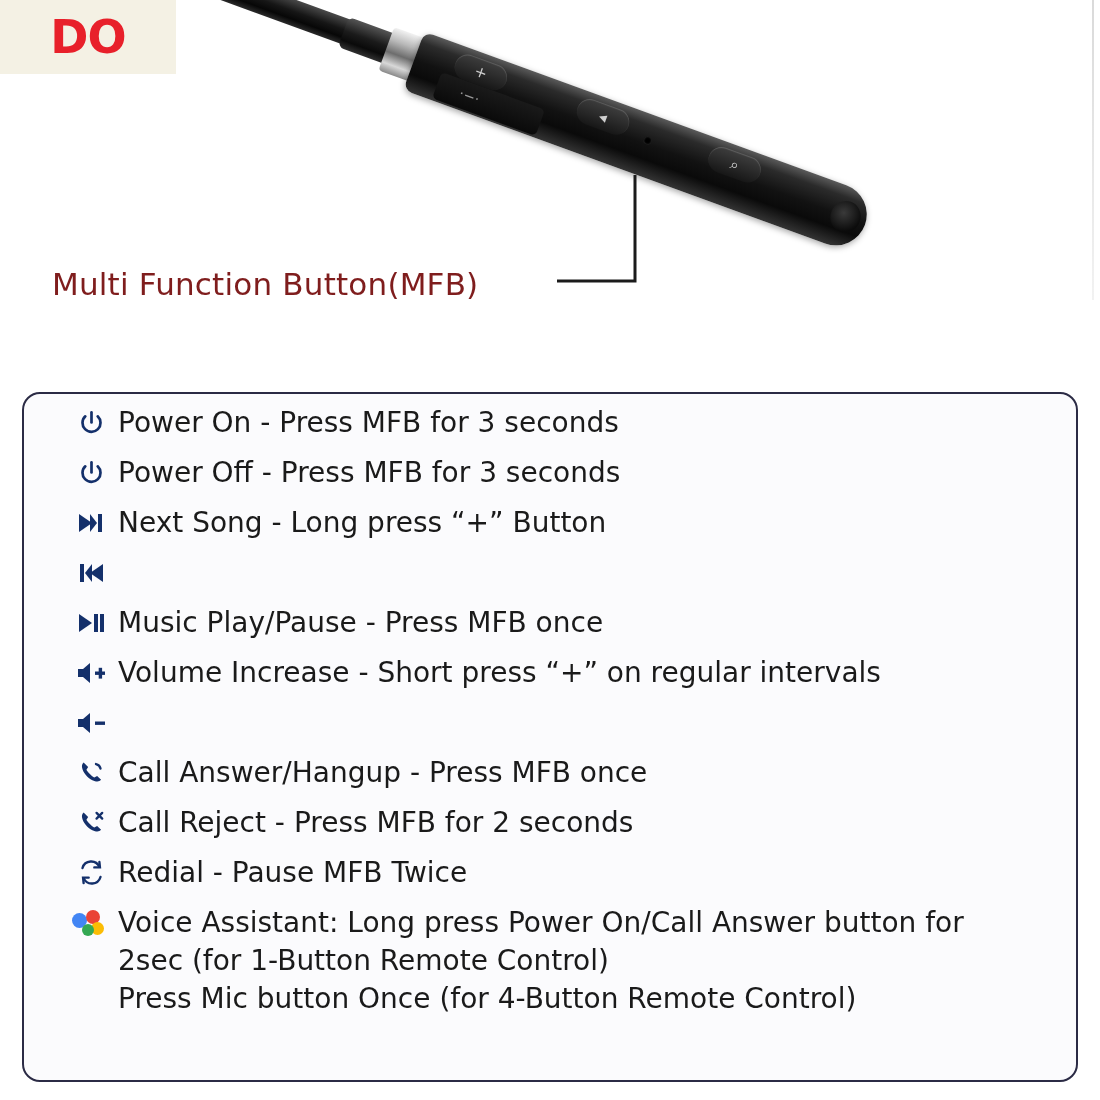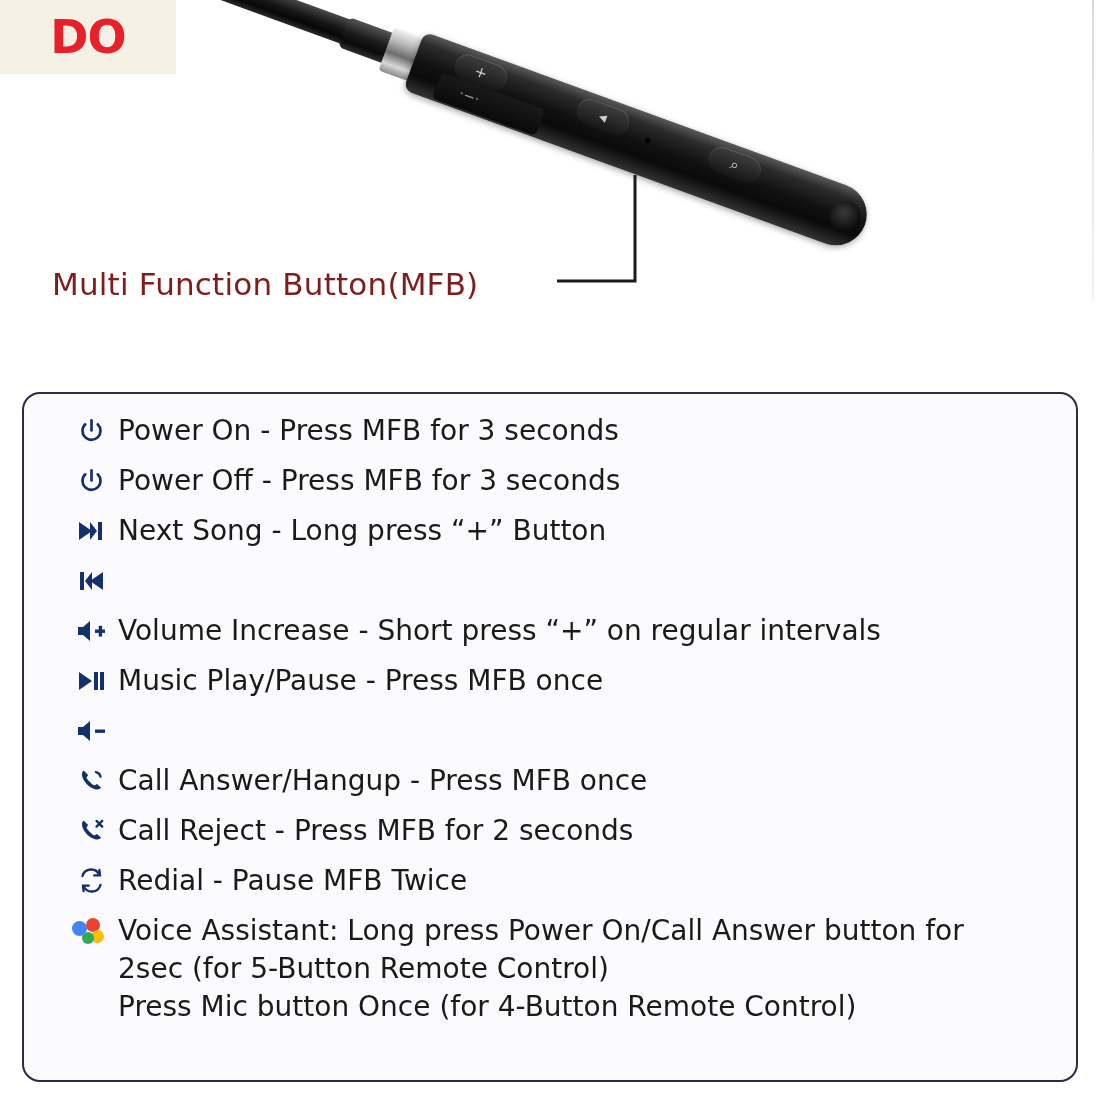--- a/index.html
+++ b/index.html
@@ -181,21 +181,21 @@
   #feature-panel {
     position: absolute;
     left: 22px;
     top: 392px;
     width: 1056px;
     height: 690px;
     box-sizing: border-box;
     border: 2px solid #2b2b45;
     border-radius: 18px;
     background: #fbfbfd;
-    padding: 18px 28px 20px 40px;
+    padding: 10px 28px 20px 40px;
   }
 
   .feature-row {
     display: flex;
     align-items: flex-start;
     margin-bottom: 12px;
   }
   .feature-row .f-icon {
     width: 54px;
     min-width: 54px;
@@ -309,38 +309,38 @@
       <svg width="28" height="26" viewBox="0 0 28 26" fill="#14306b">
         <rect x="3" y="4" width="4" height="18"></rect>
         <polygon points="15,4 8,13 15,22"></polygon>
         <polygon points="26,4 13,13 26,22"></polygon>
       </svg>
     </span>
   </div>
 
   <div class="feature-row">
     <span class="f-icon">
+      <svg width="28" height="26" viewBox="0 0 28 26" fill="#14306b">
+        <polygon points="2,4 15,13 2,22"></polygon>
+        <rect x="17" y="4" width="4" height="18"></rect>
+        <rect x="23" y="4" width="4" height="18"></rect>
+      </svg>
+    </span>
+    <span class="f-text">Music Play/Pause - Press MFB once</span>
+  </div>
+
+  <div class="feature-row">
+    <span class="f-icon">
       <svg width="30" height="26" viewBox="0 0 30 26" fill="#14306b">
         <polygon points="2,9 7,9 14,3 14,23 7,17 2,17"></polygon>
         <rect x="19" y="11.5" width="10" height="3.4"></rect>
         <rect x="22.7" y="7.8" width="3.4" height="10.8"></rect>
       </svg>
     </span>
     <span class="f-text">Volume Increase - Short press “+” on regular intervals</span>
-  </div>
-
-  <div class="feature-row">
-    <span class="f-icon">
-      <svg width="28" height="26" viewBox="0 0 28 26" fill="#14306b">
-        <polygon points="2,4 15,13 2,22"></polygon>
-        <rect x="17" y="4" width="4" height="18"></rect>
-        <rect x="23" y="4" width="4" height="18"></rect>
-      </svg>
-    </span>
-    <span class="f-text">Music Play/Pause - Press MFB once</span>
   </div>
 
   <div class="feature-row">
     <span class="f-icon">
       <svg width="30" height="26" viewBox="0 0 30 26" fill="#14306b">
         <polygon points="2,9 7,9 14,3 14,23 7,17 2,17"></polygon>
         <rect x="19" y="11.5" width="10" height="3.4"></rect>
       </svg>
     </span>
   </div>
@@ -378,17 +378,17 @@
   </div>
 
   <div class="feature-row">
     <span class="assistant-icon">
       <i class="d1"></i>
         <i class="d2"></i>
         <i class="d3"></i>
         <i class="d4"></i>
     </span>
     <span class="f-text">Voice Assistant: Long press Power On/Call Answer button for
-2sec (for 5-Button Remote Control)
+2sec (for 1-Button Remote Control)
 Press Mic button Once (for 4-Button Remote Control)</span>
   </div>
 
 </div>
 
 </body></html>

